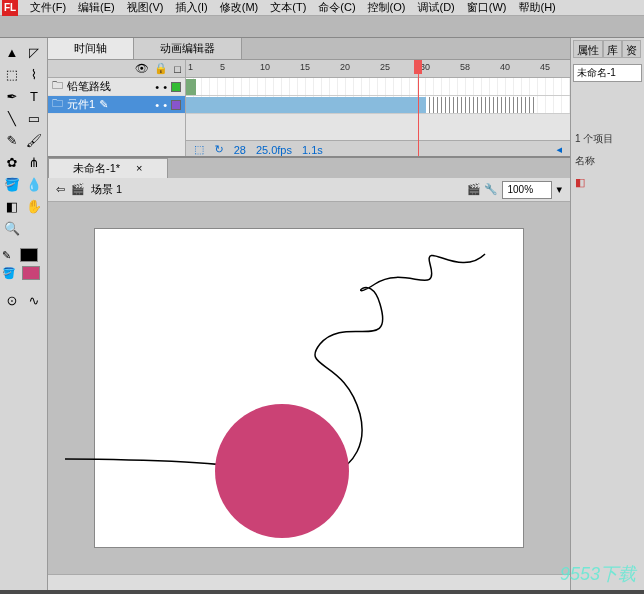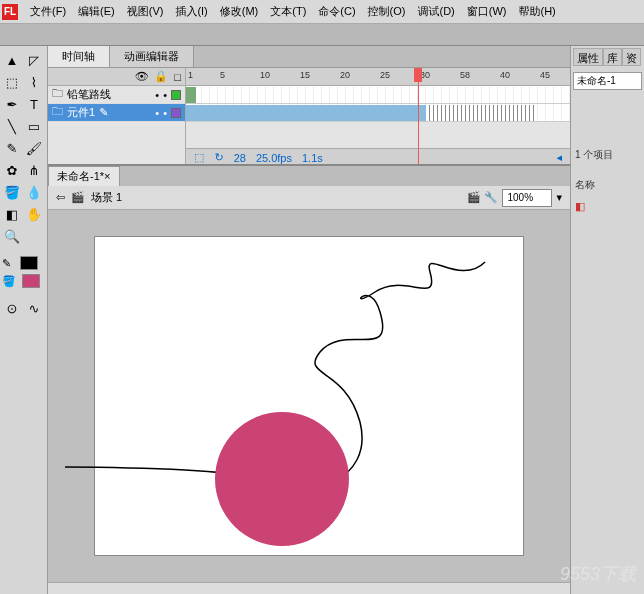--- a/index.html
+++ b/index.html
@@ -1,64 +1,64 @@
 <!DOCTYPE html>
 <html><head>
 <meta charset="utf-8">
 <style>
 * { margin: 0; padding: 0; box-sizing: border-box; font-family: "Microsoft YaHei", Arial, sans-serif; font-size: 11px; }
 body { width: 644px; height: 594px; background: #4a4a4a; overflow: hidden; position: relative; }
-.menubar { height: 24px; background: #d9d9d9; border-bottom: 1px solid #aaa; display: flex; align-items: center; padding-left: 2px; }
+.menubar { height: 16px; background: #d9d9d9; border-bottom: 1px solid #aaa; display: flex; align-items: center; padding-left: 2px; }
 .logo { width: 16px; height: 16px; background: #d22; color: #fff; display: flex; align-items: center; justify-content: center; font-weight: bold; font-size: 10px; margin-right: 6px; }
 .menu-item { padding: 0 6px; cursor: default; }
 .toolbar-row { height: 22px; background: #b8b8b8; border-bottom: 1px solid #888; }
 .main-area { display: flex; height: 552px; }
 .toolbox { width: 48px; background: #d6d6d6; border-right: 1px solid #999; padding: 4px 2px; }
 .tool-grid { display: grid; grid-template-columns: 20px 20px; gap: 2px; }
 .tool { width: 20px; height: 20px; background: #d6d6d6; display: flex; align-items: center; justify-content: center; font-size: 13px; cursor: pointer; border: 1px solid transparent; }
 .swatch-blk { width: 18px; height: 14px; background: #000; border: 1px solid #888; margin: 2px auto; }
 .swatch-mag { width: 18px; height: 14px; background: #c94277; border: 1px solid #888; margin: 2px auto; }
 .center { flex: 1; display: flex; flex-direction: column; background: #bfbfbf; }
 .panel-tabs { height: 22px; background: #bcbcbc; border-bottom: 1px solid #999; display: flex; align-items: center; }
-.ptab { padding: 3px 14px; background: #d0d0d0; border-right: 1px solid #999; font-size: 11px; text-align: right; }
+.ptab { padding: 3px 26px; background: #d0d0d0; border-right: 1px solid #999; font-size: 11px; text-align: right; }
 .ptab.active { background: #e8e8e8; }
 .timeline { height: 98px; background: #e4e4e4; border-bottom: 2px solid #888; display: flex; }
 .layer-col { width: 138px; border-right: 1px solid #aaa; }
 .layer-head { height: 18px; background: #d0d0d0; border-bottom: 1px solid #aaa; display: flex; align-items: center; justify-content: flex-end; padding: 0 4px; gap: 6px; font-size: 10px; }
 .layer-row { height: 18px; display: flex; align-items: center; padding: 0 4px; border-bottom: 1px solid #ddd; gap: 4px; font-size: 10px; }
 .layer-row.sel { background: #4a90d9; color: #fff; }
 .layer-sw { width: 10px; height: 10px; border: 1px solid #666; }
 .frame-col { flex: 1; position: relative; overflow: hidden; }
 .ruler { height: 18px; background: #d0d0d0; border-bottom: 1px solid #aaa; display: flex; position: relative; }
 .rnum { position: absolute; font-size: 9px; top: 2px; color: #333; }
 .playhead { position: absolute; top: 0; width: 8px; height: 14px; background: #e55; left: 228px; z-index: 5; }
 .playline { position: absolute; left: 232px; top: 14px; width: 1px; height: 120px; background: #e55; z-index: 5; }
 .track { height: 18px; border-bottom: 1px solid #ccc; position: relative; background: repeating-linear-gradient(to right, #fff 0, #fff 7px, #eee 7px, #eee 8px); }
 .track-span { position: absolute; height: 16px; top: 1px; }
 .track-span.g { background: #7a7; left: 0; width: 10px; }
 .track-span.b { background: #8bd; left: 0; width: 240px; }
 .track-end { position: absolute; left: 240px; width: 110px; height: 16px; top: 1px; background: repeating-linear-gradient(to right, #fff 0, #fff 3px, #888 3px, #888 4px); }
 .tl-status { height: 18px; background: #d0d0d0; border-top: 1px solid #aaa; display: flex; align-items: center; padding: 0 8px; gap: 10px; font-size: 10px; color: #06c; }
 .doc-tabs { height: 20px; background: #bcbcbc; display: flex; align-items: center; }
-.doc-tab { padding: 2px 8px; background: #e6e6e6; border: 1px solid #999; font-size: 10px; display: flex; align-items: center; gap: 0; }
+.doc-tab { padding: 2px 24px; background: #e6e6e6; border: 1px solid #999; font-size: 10px; display: flex; align-items: center; gap: 16px; }
 .scene-bar { height: 24px; background: #dcdcdc; border-bottom: 1px solid #aaa; display: flex; align-items: center; justify-content: space-between; padding: 0 8px; }
 .scene-l { display: flex; gap: 6px; align-items: center; font-size: 11px; }
 .scene-r { display: flex; gap: 4px; align-items: center; }
 .zoom-box { width: 50px; height: 18px; background: #fff; border: 1px solid #888; padding: 0 4px; display: flex; align-items: center; font-size: 10px; }
 .canvas-wrap { flex: 1; background: #bfbfbf; display: flex; align-items: center; justify-content: center; overflow: hidden; position: relative; }
 .canvas { width: 430px; height: 320px; background: #fff; border: 1px solid #888; position: relative; }
 .circle-shape { position: absolute; width: 134px; height: 134px; border-radius: 50%; background: #cb4275; left: 120px; top: 175px; }
 .pencil-path { position: absolute; left: -30px; top: 10px; width: 500px; height: 310px; }
 .hscroll { height: 16px; background: #ddd; border-top: 1px solid #aaa; }
 .rightpanel { width: 74px; background: #d6d6d6; border-left: 1px solid #999; padding: 2px; }
 .rp-tabs { display: flex; height: 18px; font-size: 10px; }
 .rp-tab { padding: 2px 3px; border: 1px solid #aaa; background: #ccc; }
 .rp-box { height: 18px; background: #fff; border: 1px solid #999; margin: 6px 0; padding: 0 3px; display: flex; align-items: center; font-size: 10px; }
-.rp-label { font-size: 10px; padding: 4px 2px; color: #333; margin-top: 8px; }
-.watermark { position: absolute; bottom: 8px; right: 8px; font-size: 18px; color: #e5e5e5; opacity: 0.8; font-style: italic; }
+.rp-label { font-size: 10px; padding: 4px 2px; color: #333; }
+.watermark { position: absolute; bottom: 8px; right: 8px; font-size: 18px; color: #5eead4; opacity: 0.8; font-style: italic; }
 </style>
 </head>
 <body>
 
 <div class="menubar">
   <div class="logo">FL</div>
   <div class="menu-item">文件(F)</div>
   <div class="menu-item">编辑(E)</div>
   <div class="menu-item">视图(V)</div>
   <div class="menu-item">插入(I)</div>

